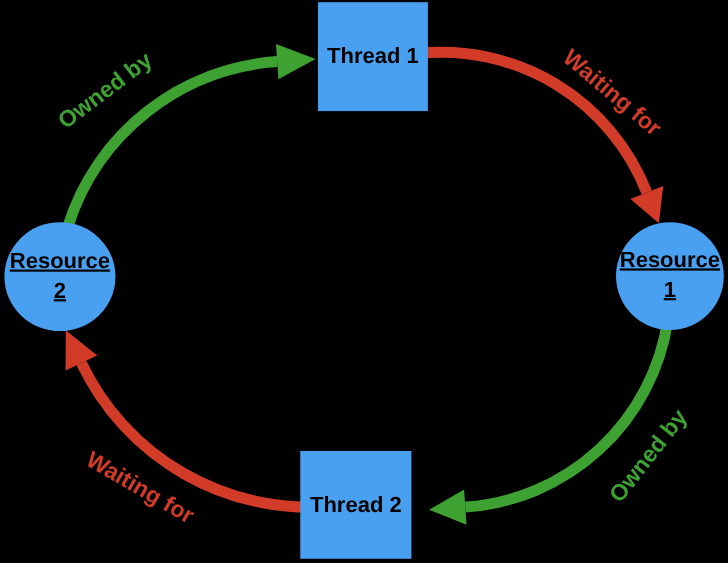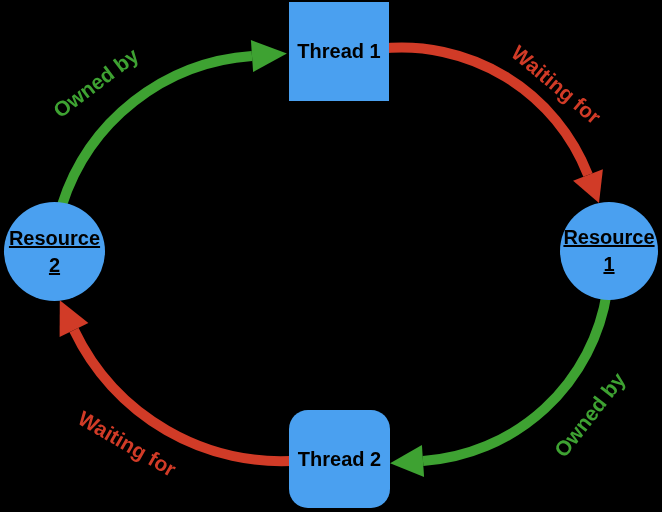--- a/index.html
+++ b/index.html
@@ -38,21 +38,21 @@
     color: #000000;
     font-weight: bold;
     font-size: 20px;
     line-height: 1.35;
   }
   .node.circle {
     border-radius: 50%;
     text-decoration: underline;
   }
   .node-thread1  { left: 289px; top: 2px;   width: 100px; height: 99px; }
-  .node-thread2  { left: 289px; top: 410px; width: 101px; height: 98px; border-radius: 19px; }
+  .node-thread2  { left: 273px; top: 410px; width: 101px; height: 98px; }
   .node-resource2{ left: 4px;   top: 202px; width: 101px; height: 99px; }
   .node-resource1{ left: 560px; top: 202px; width: 98px;  height: 98px; }
   .edge-label {
     position: absolute;
     font-weight: bold;
     font-size: 21px;
     white-space: nowrap;
     transform-origin: center center;
   }
   .lbl-owned-top    { left: 96px;  top: 83px;  transform: translate(-50%,-50%) rotate(-37deg); }

